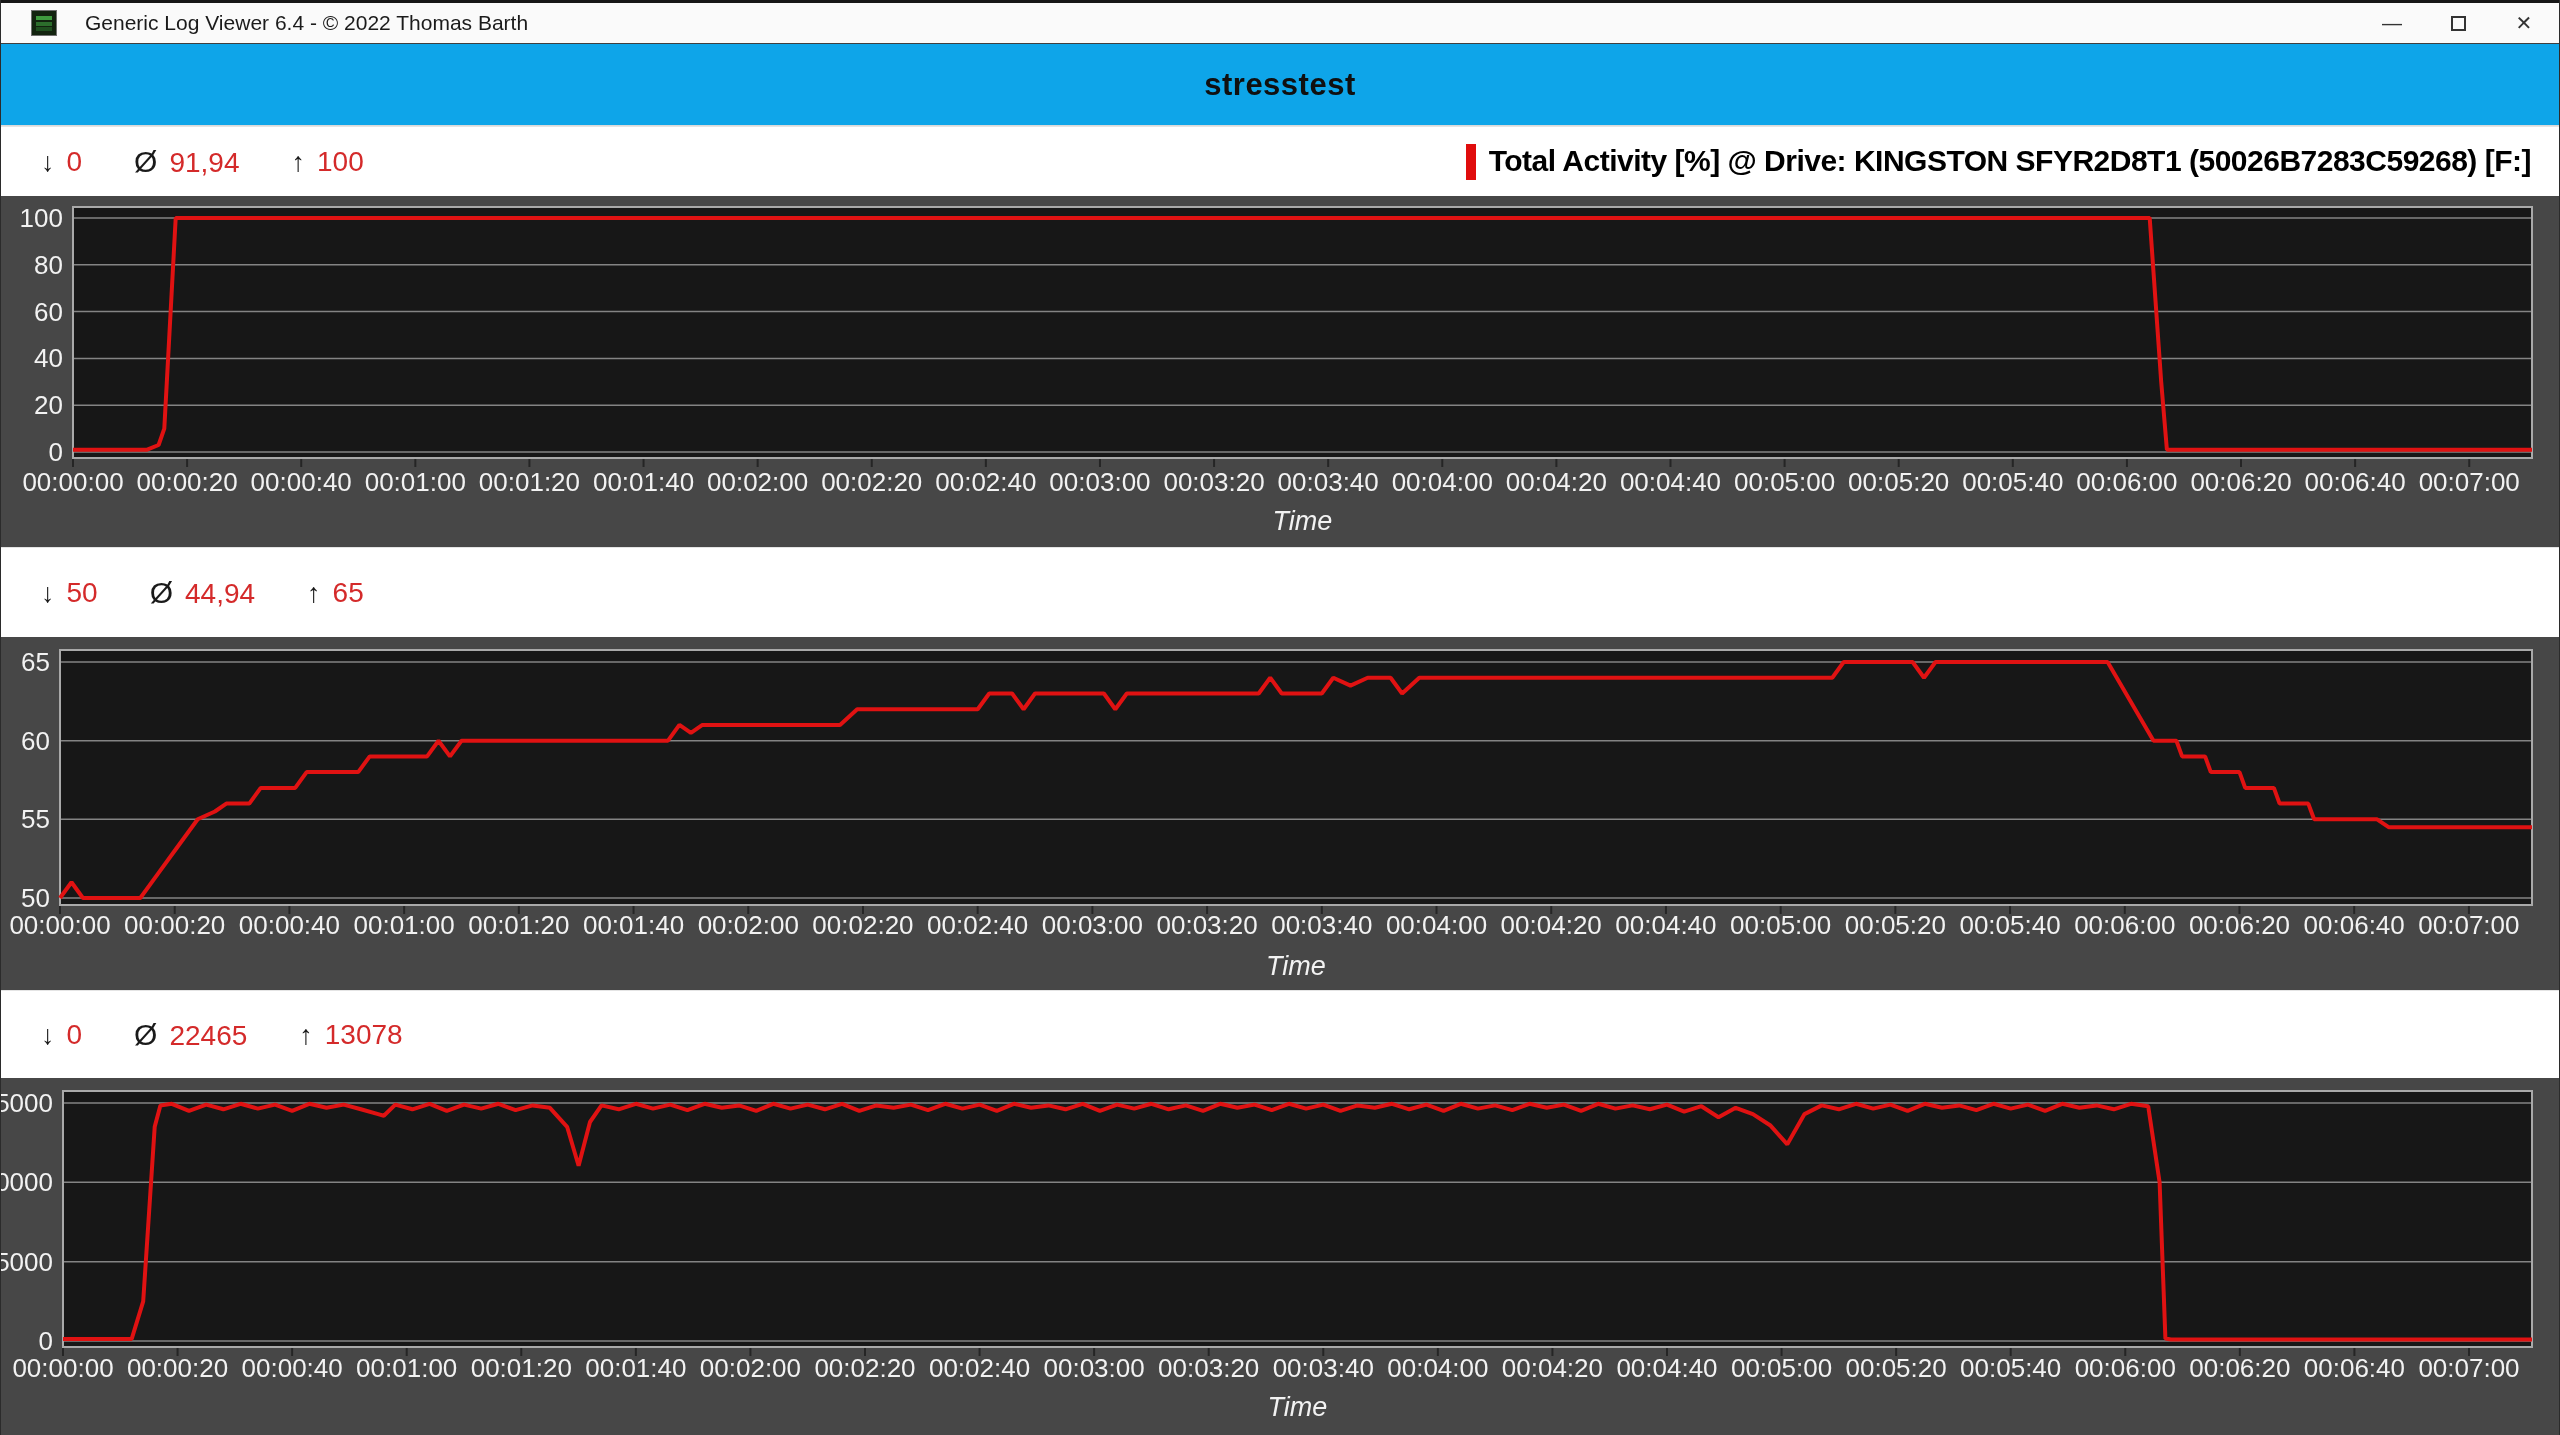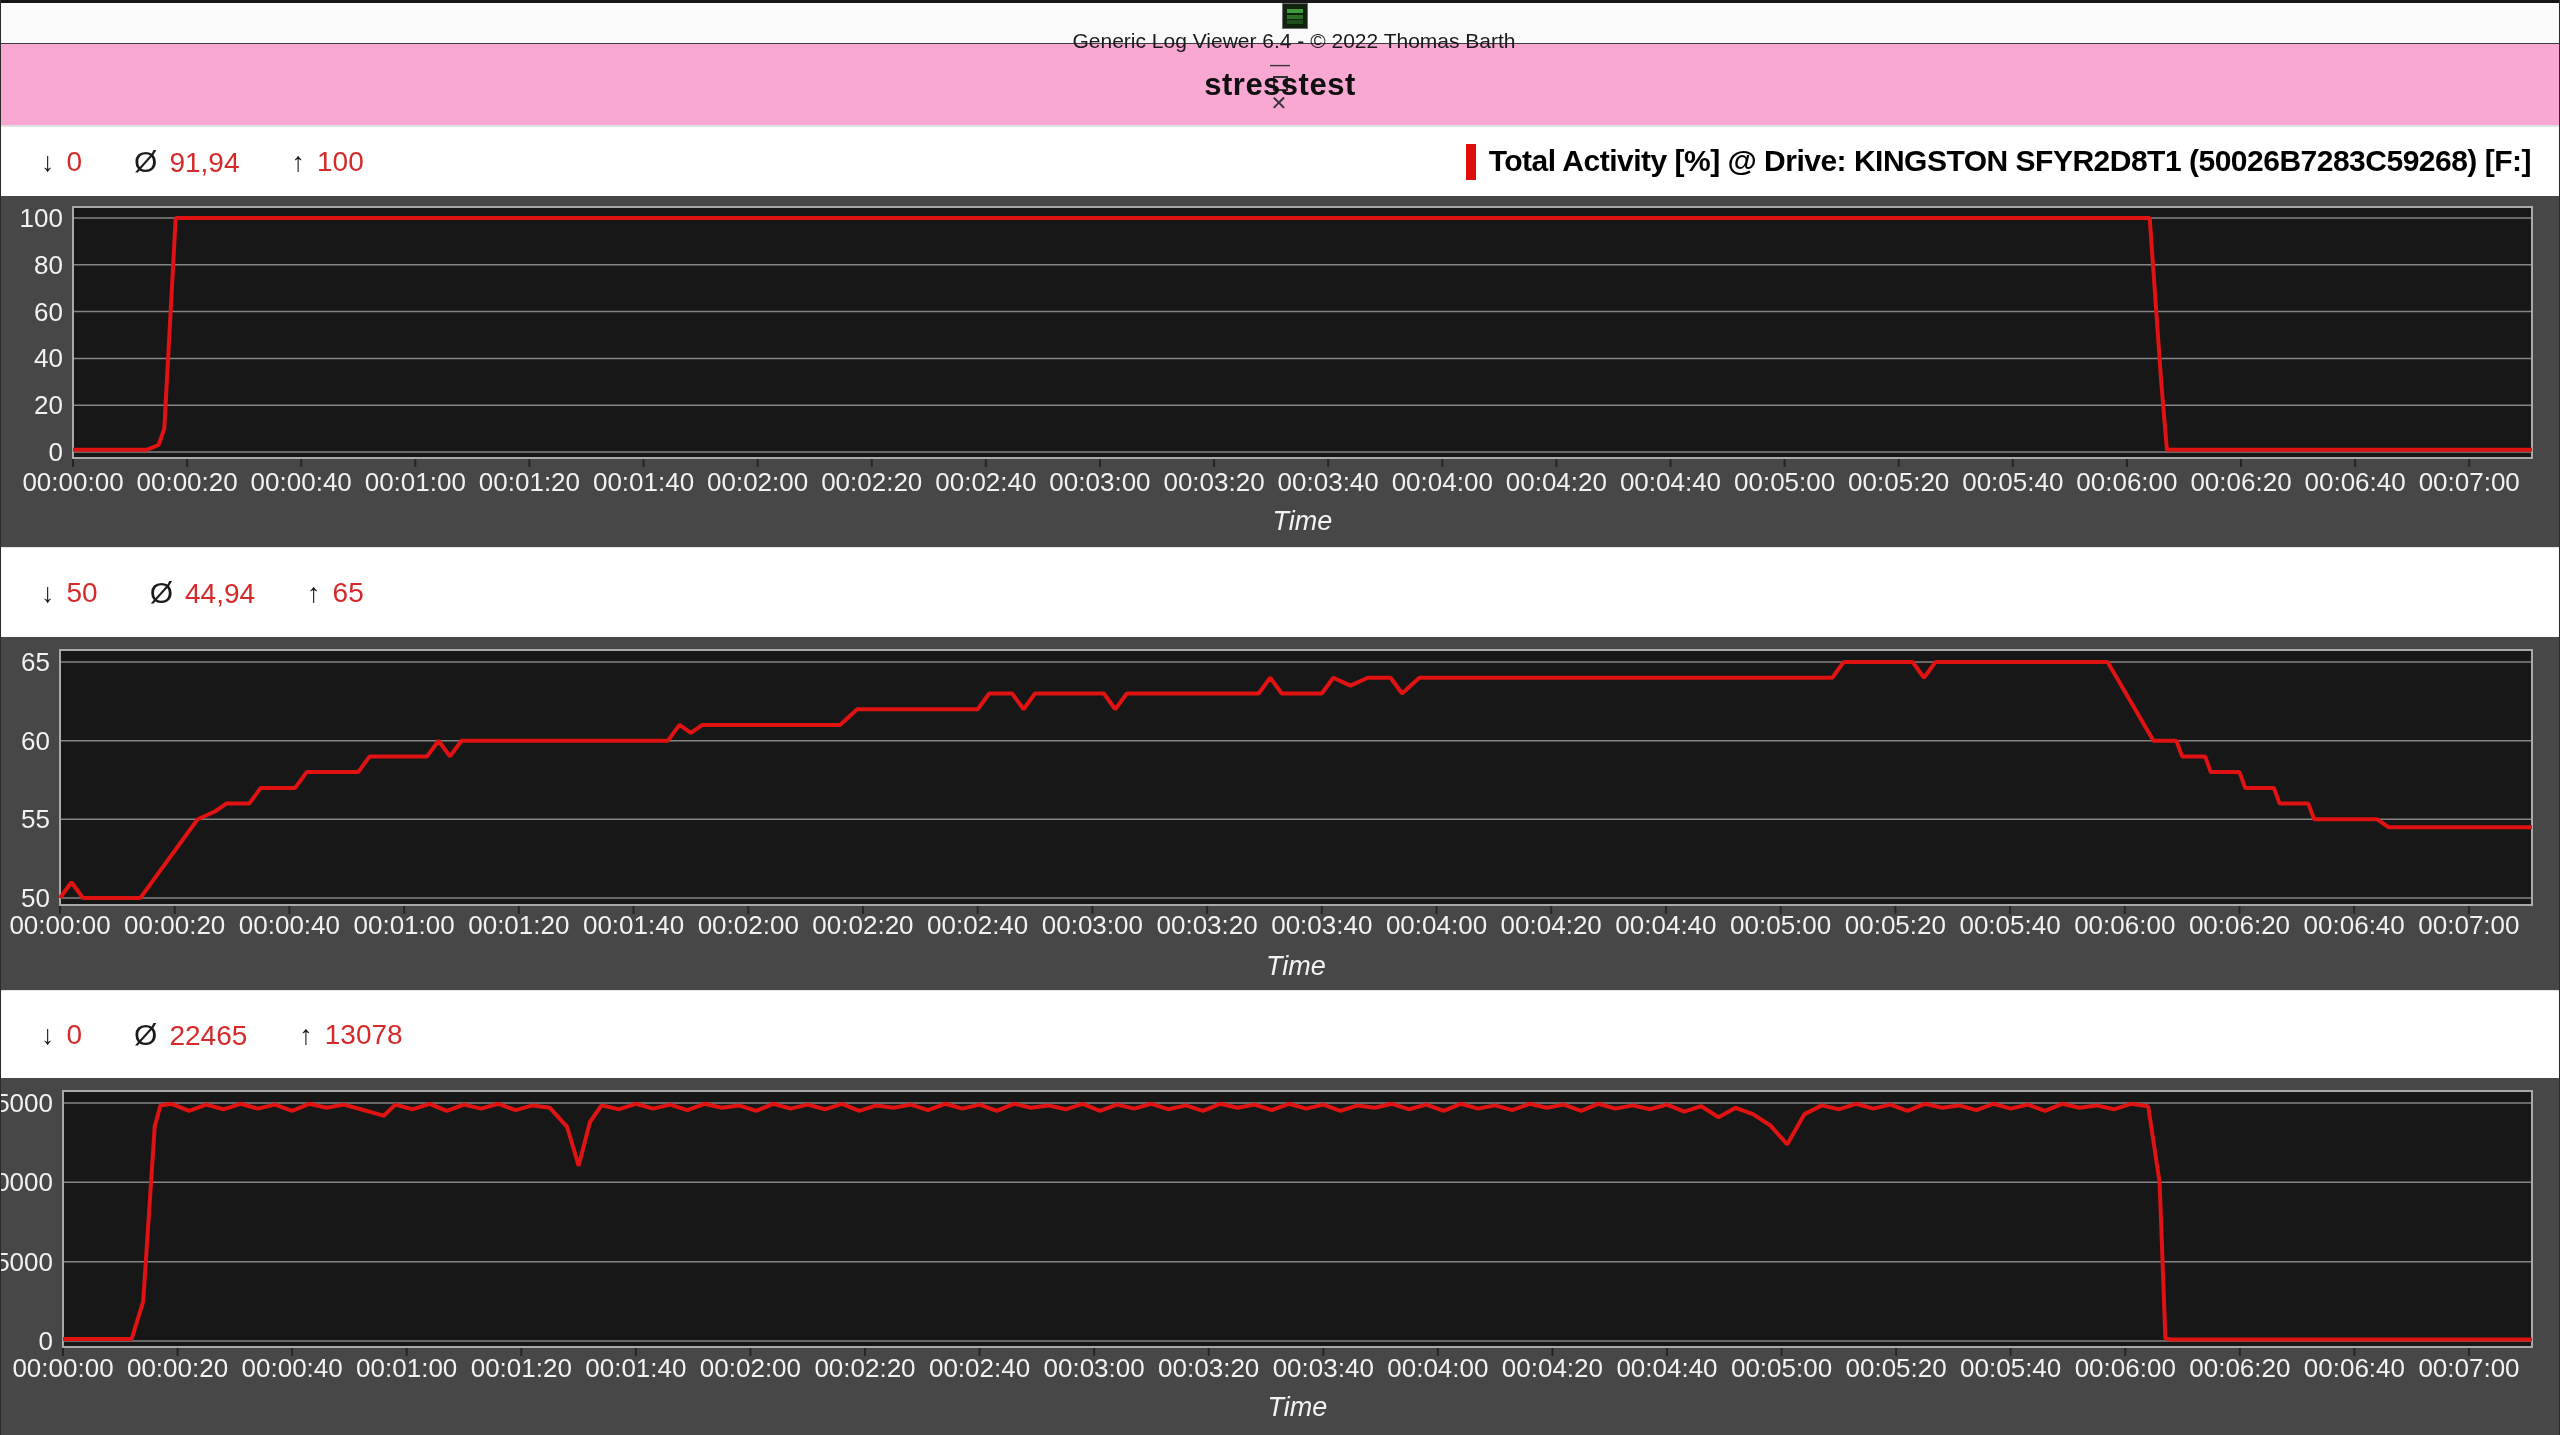--- a/index.html
+++ b/index.html
@@ -5,41 +5,41 @@
   html,body{margin:0;padding:0;background:#2b2b2b;}
   *{box-sizing:border-box;}
   .window{
     position:relative;width:2560px;height:1435px;overflow:hidden;
     background:#ffffff;font-family:"Liberation Sans",sans-serif;
     border-left:1px solid #2b2b2b;border-right:1px solid #2b2b2b;
   }
   
   .titlebar{
     height:44px;background:#fafafa;border-top:3px solid #161616;
-    border-bottom:1px solid #3f3f3f;display:flex;align-items:center;flex-direction:column;
+    border-bottom:1px solid #3f3f3f;display:flex;align-items:center;
   }
   .app-icon{
     width:26px;height:26px;margin-left:30px;background:#12230f;
     border:1px solid #6f6f6f;position:relative;flex:none;
   }
   .app-icon::after{
     content:"";position:absolute;left:4px;top:5px;width:16px;height:4px;
     background:#3f9b3f;box-shadow:0 6px 0 #2c6e2c,0 11px 0 #1f4f1f;
   }
   .titlebar-title{margin-left:28px;font-size:21px;color:#1b1b1b;}
   .titlebar-spacer{flex:1;}
   .caption-btn{
     width:66px;height:40px;display:flex;align-items:center;justify-content:center;
     font-size:20px;color:#333;cursor:default;
   }
   .caption-btn.close{margin-right:2px;}
   .max-glyph{width:15px;height:15px;border:2px solid #333;}
   
   .page-heading{
-    height:82px;background:#f9a8d4;border-bottom:1px solid #dadada;
+    height:82px;background:#0ea5e9;border-bottom:1px solid #dadada;
     display:flex;align-items:center;justify-content:center;
   }
   .page-heading span{font-size:31px;font-weight:bold;color:#101010;letter-spacing:0.5px;}
   
   .sec-header{
     background:#ffffff;display:flex;align-items:center;
     padding-left:40px;padding-right:28px;border-top:1px solid #e4e4e4;
   }
   .sec-header.h70{height:70px;}
   .sec-header.h90{height:90px;}

